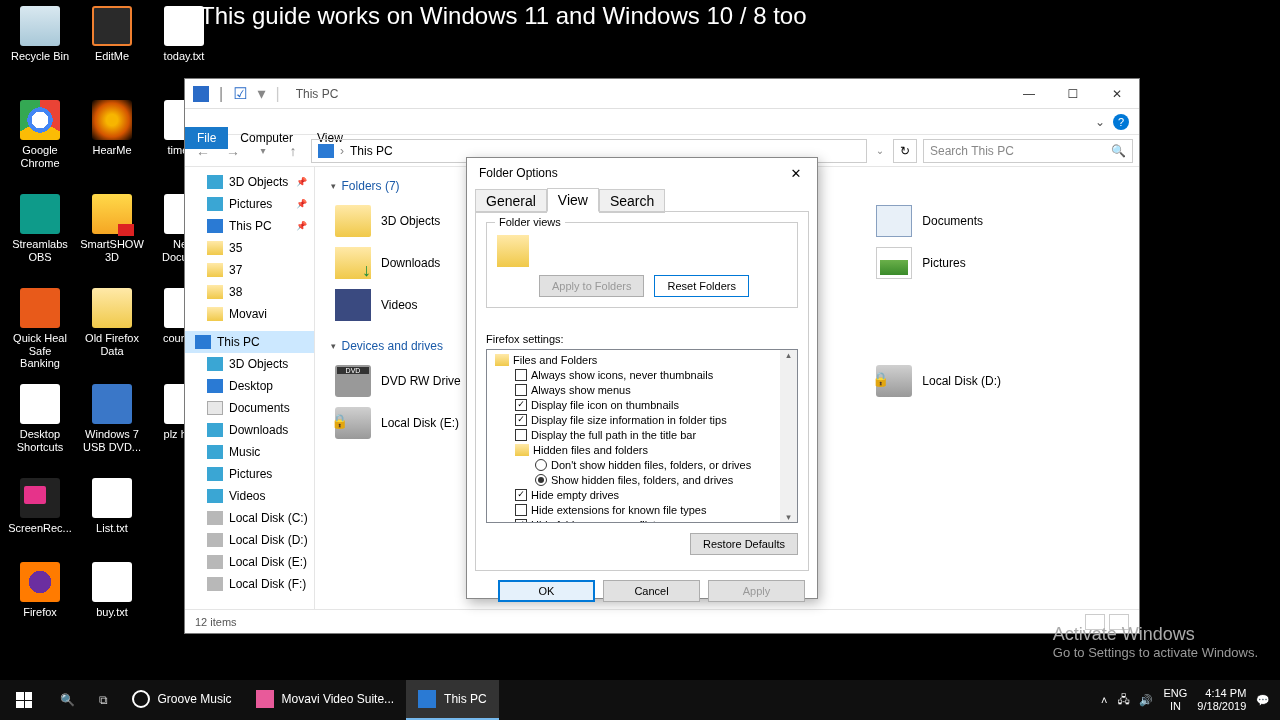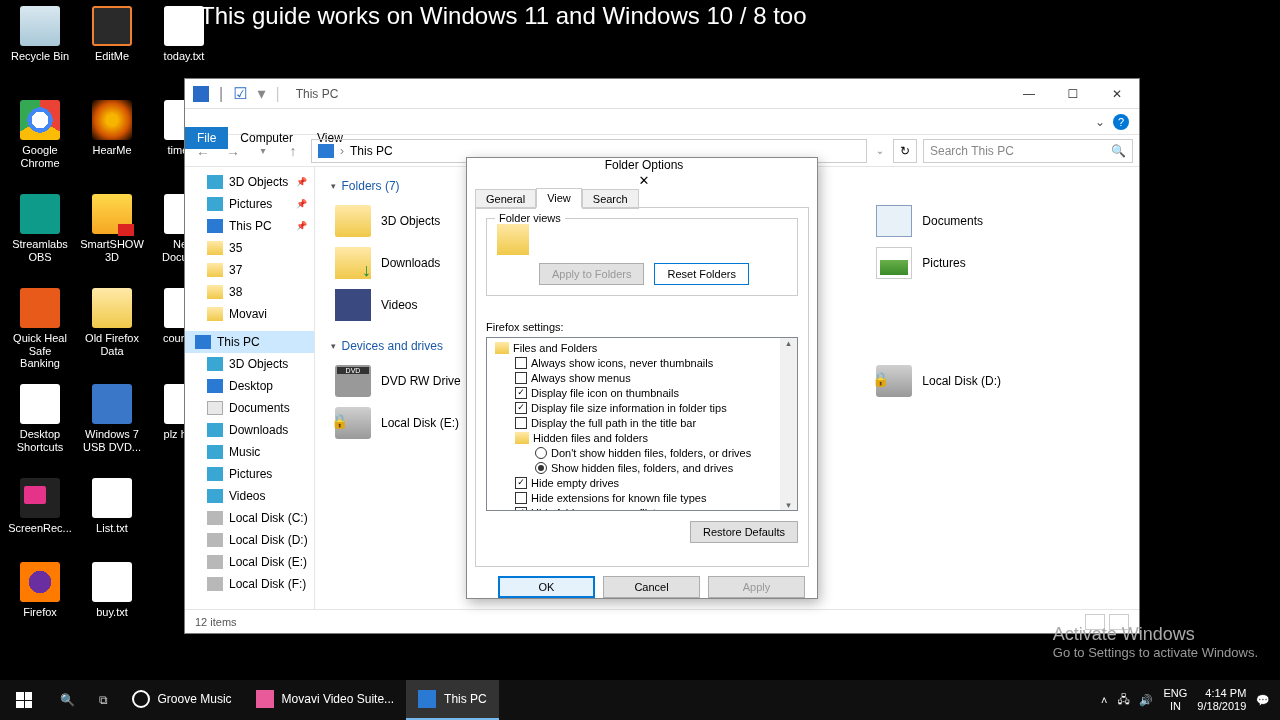--- a/index.html
+++ b/index.html
@@ -87,28 +87,28 @@
 .gico.dvd::before{content:"DVD";position:absolute;top:2px;left:2px;right:2px;font-size:7px;background:#333;color:#fff;text-align:center;}
 .gico.diskl{background:linear-gradient(#d0d0d0,#999);border-radius:3px;position:relative;}
 .gico.diskl::after{content:"🔒";position:absolute;font-size:14px;left:-4px;top:6px;}
 
 .status{height:24px;border-top:1px solid #e5e5e5;font-size:11px;color:#555;padding:4px 10px;display:flex;justify-content:space-between;align-items:center;}
 .view-switch{display:flex;gap:4px;}
 .view-switch span{width:20px;height:16px;border:1px solid #ccc;}
 
 
 .dialog{position:absolute;left:466px;top:157px;width:352px;height:442px;background:#fff;border:1px solid #888;box-shadow:2px 4px 12px rgba(0,0,0,0.3);}
-.dlg-title{height:30px;display:flex;align-items:center;justify-content:space-between;padding:0 8px 0 12px;font-size:12px;flex-direction:column;}
+.dlg-title{height:30px;display:flex;align-items:center;justify-content:space-between;padding:0 8px 0 12px;font-size:12px;}
 .dlg-close{width:26px;height:22px;display:flex;align-items:center;justify-content:center;cursor:pointer;font-size:13px;}
-.dlg-tabs{display:flex;padding:0 8px;font-size:11px;text-align:right;}
+.dlg-tabs{display:flex;padding:0 8px;font-size:14px;text-align:right;}
 .dtab{padding:3px 10px;border:1px solid #ccc;background:#fff;cursor:pointer;position:relative;}
 .dtab.active{border-bottom-color:#fff;z-index:2;}
 .dtab:not(.active){background:#f0f0f0;top:1px;}
 .dlg-body{border:1px solid #ccc;margin:0 8px 8px;padding:10px;font-size:11px;position:relative;top:-1px;height:360px;}
-.fieldset{border:1px solid #ccc;padding:4px 10px 10px;margin-bottom:25px;position:relative;}
+.fieldset{border:1px solid #ccc;padding:12px 10px 10px;margin-bottom:25px;position:relative;}
 .fieldset-legend{position:absolute;top:-7px;left:8px;background:#fff;padding:0 4px;font-size:11px;}
 .fv-row{display:flex;gap:10px;align-items:flex-start;}
 .fv-ico{width:32px;height:32px;background:linear-gradient(#ffe9a8,#f0c94a);flex-shrink:0;}
 .fv-text{font-size:11px;line-height:1.3;}
 .fv-btns{margin-top:8px;margin-left:42px;display:flex;gap:10px;}
 .wbtn{height:22px;padding:0 12px;font-size:11px;border:1px solid #adadad;background:#e1e1e1;cursor:pointer;display:inline-flex;align-items:center;}
 .wbtn:disabled,.wbtn.disabled{color:#999;cursor:default;}
 .wbtn.primary{border:2px solid #0078d7;background:#e5f1fb;}
 .adv-label{margin:6px 0 4px;}
 .tree{border:1px solid #828790;height:174px;overflow:hidden;padding:2px;position:relative;}

